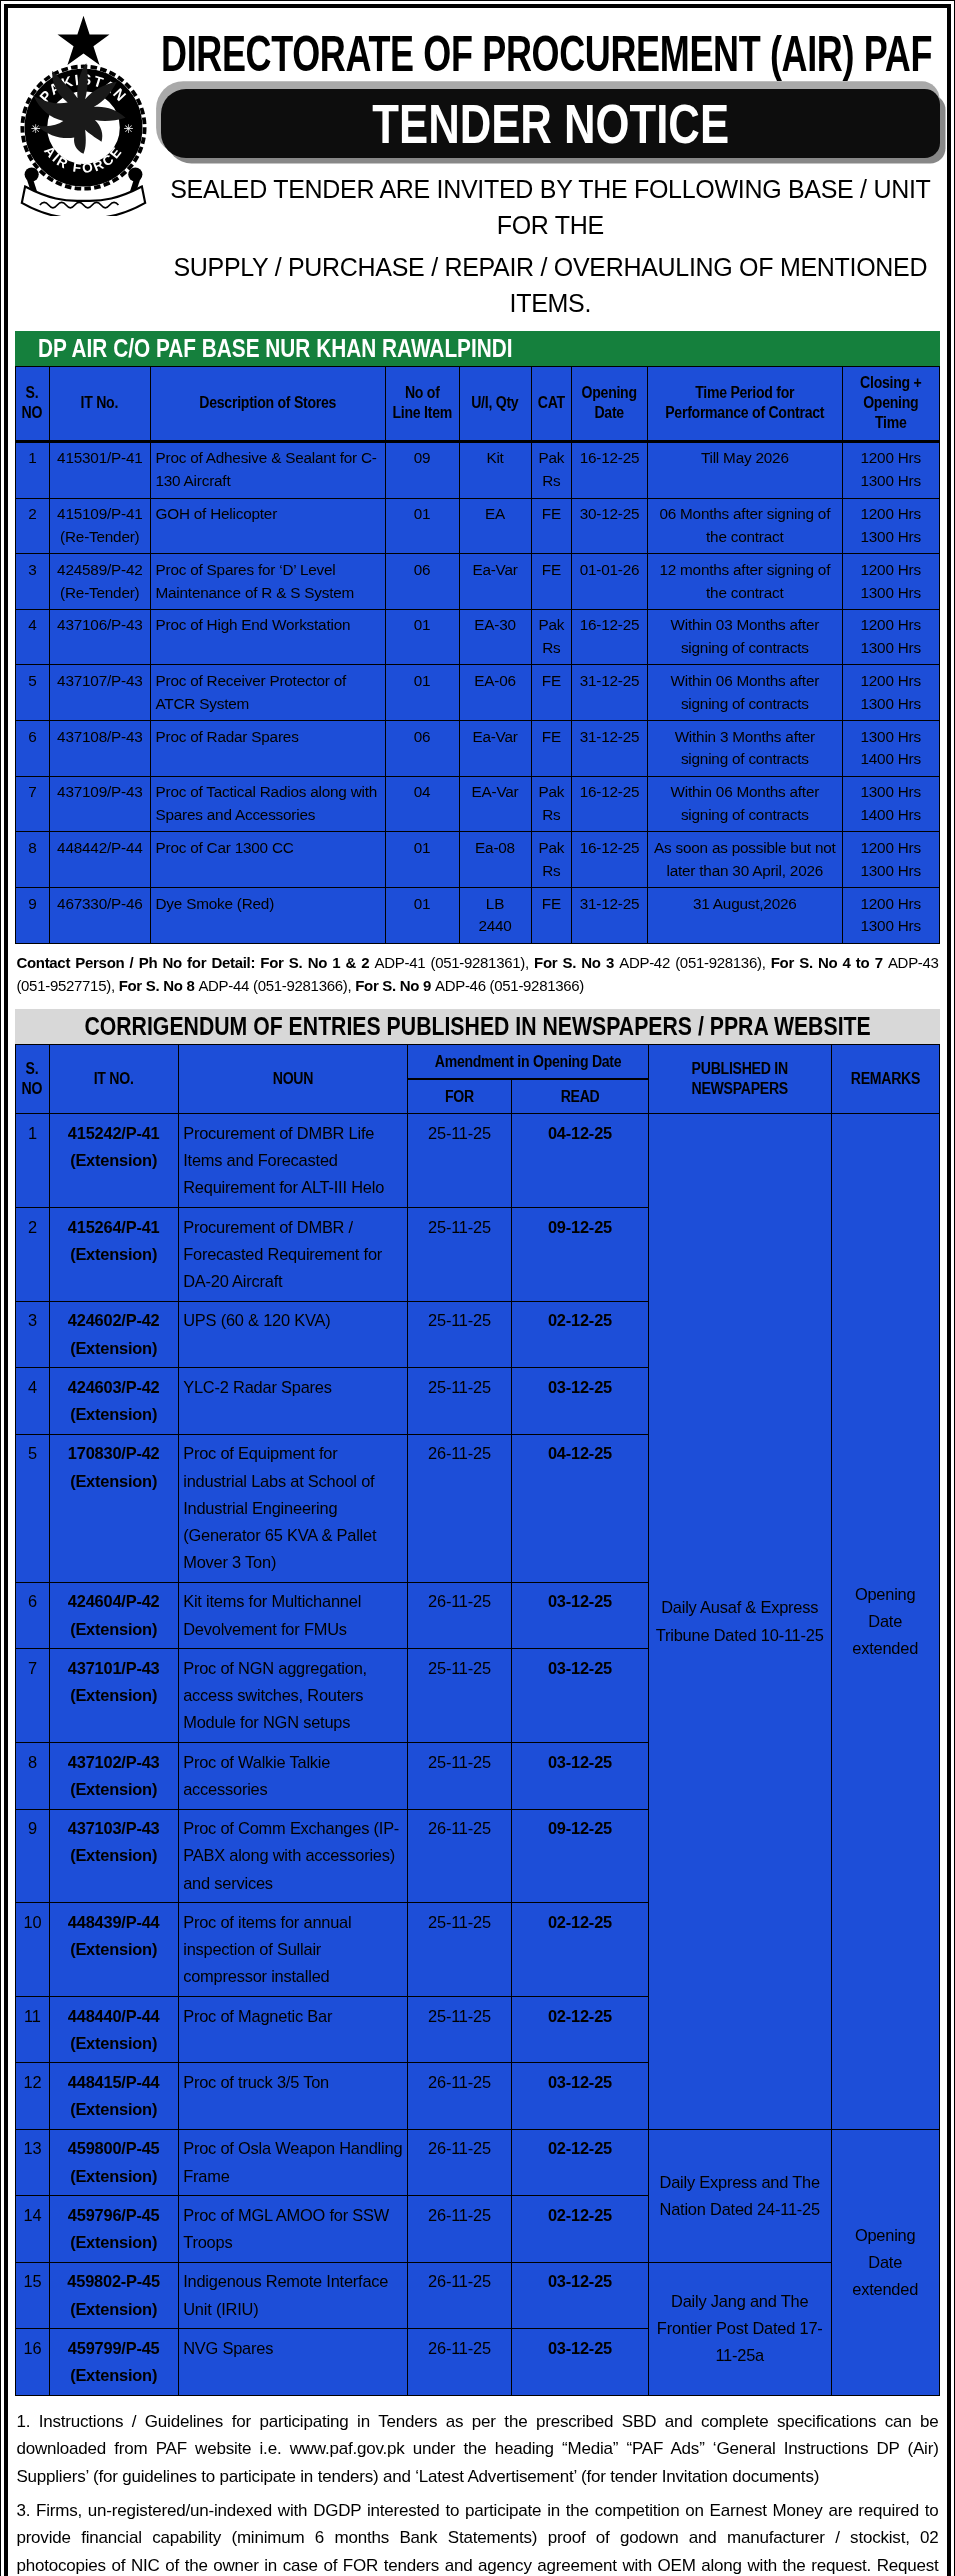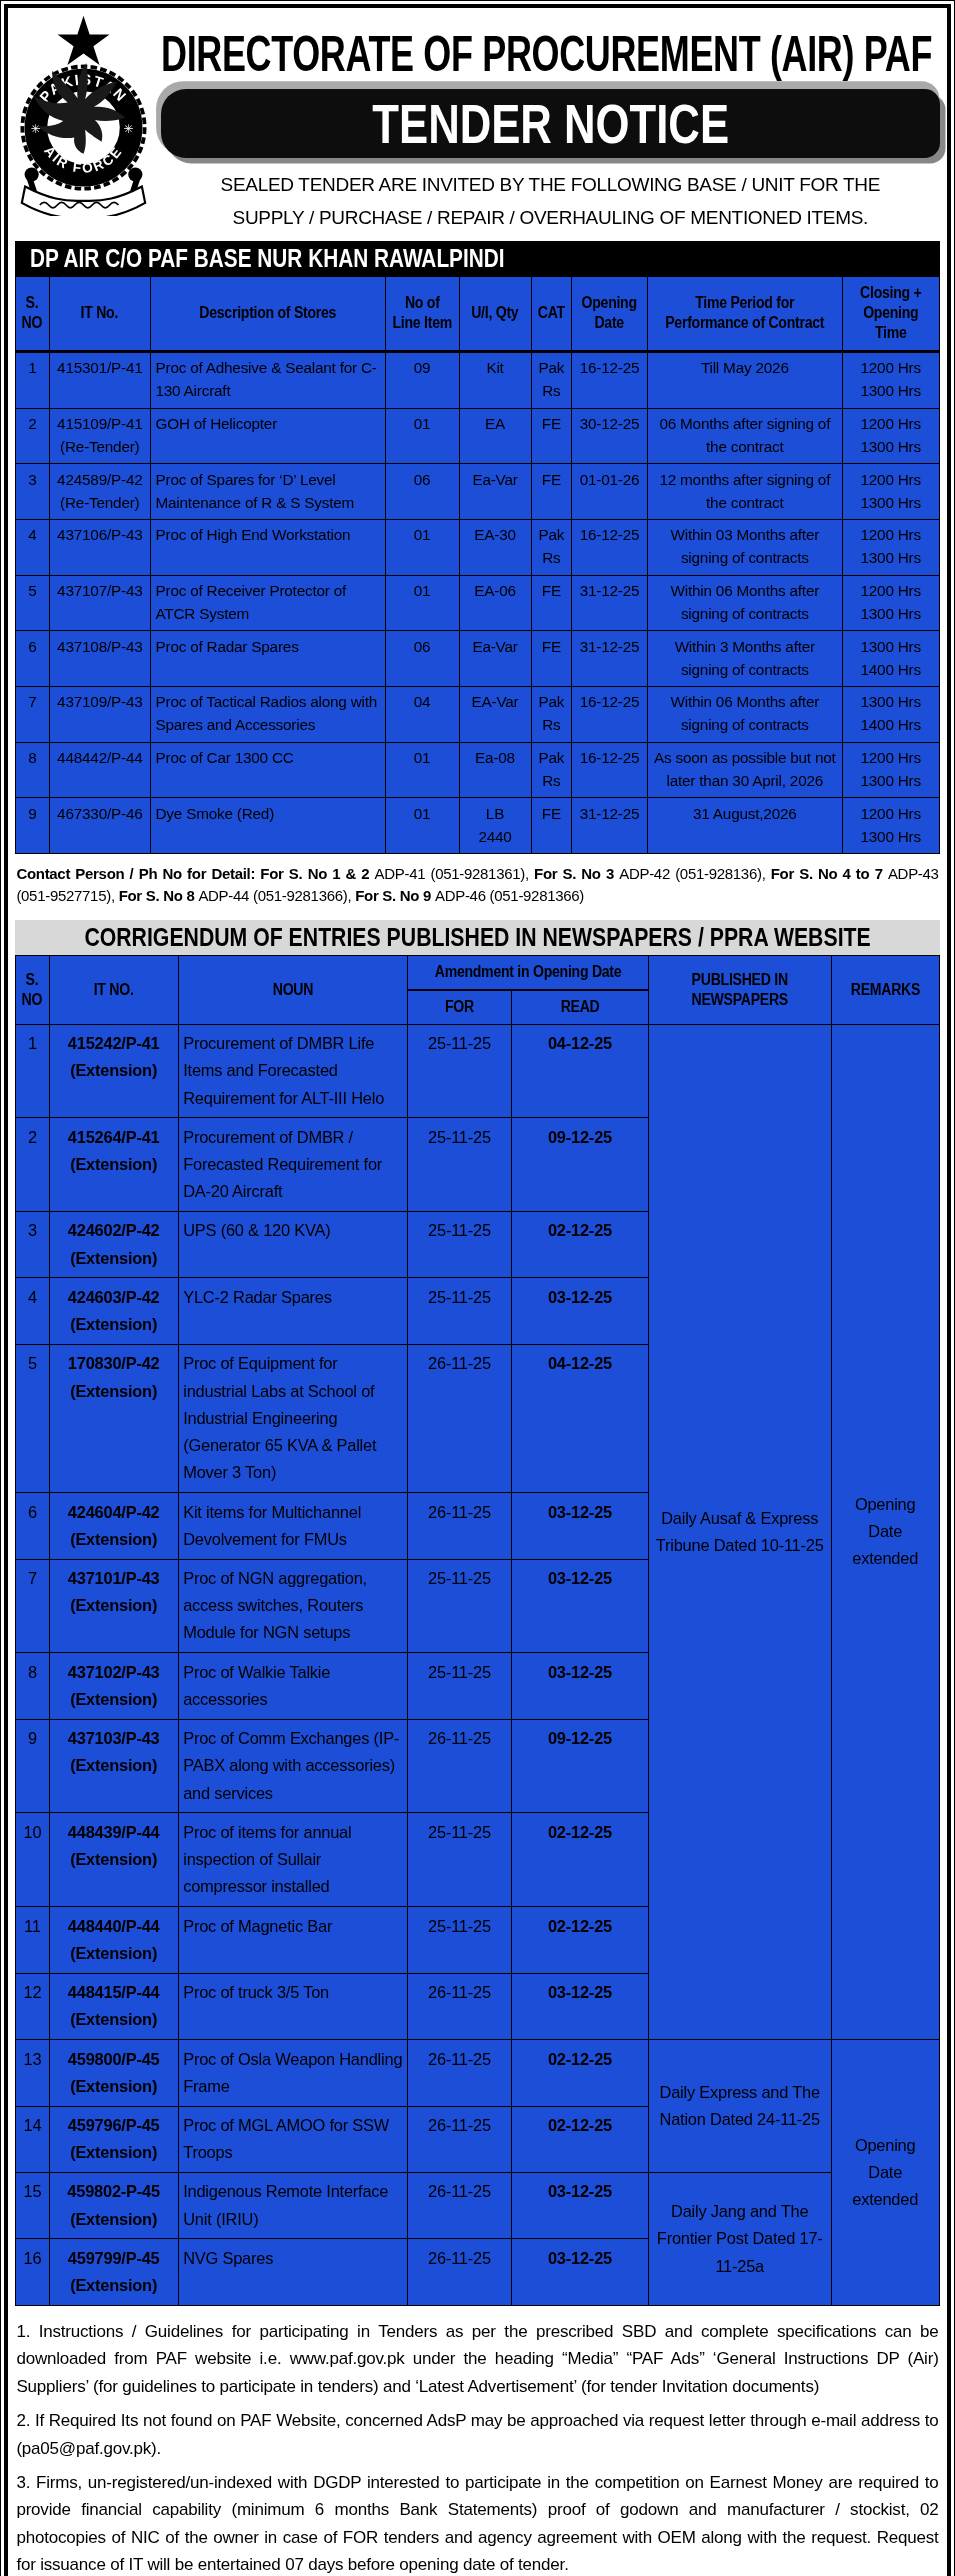--- a/index.html
+++ b/index.html
@@ -17,26 +17,26 @@
 
   
   .hdr{display:flex;align-items:flex-start;margin-top:3.3px;}
   .logo{width:137px;height:203px;flex:0 0 auto;}
   .hdr-right{flex:1;min-width:0;padding-left:8.7px;}
   .title{margin:15.3px 0 0;font-size:50px;font-weight:bold;letter-spacing:-0.5px;line-height:1.05;white-space:nowrap;}
   .banner{position:relative;margin-top:7.6px;height:69px;background:#0d0d0d;
     border-radius:25px 15.3px 15.3px 25px;display:flex;align-items:center;justify-content:center;
     box-shadow:-2.7px -5.5px 0 2.2px #a9a9a9, 5.5px 5.5px 0 0 #878787;}
   .banner span{color:#fff;font-weight:bold;font-size:56px;letter-spacing:0;}
-  .intro{margin:5.5px 0 0;text-align:center;font-size:19px;line-height:1.45;letter-spacing:-0.3px;}
+  .intro{margin:5.5px 0 0;text-align:center;font-size:25px;line-height:1.45;letter-spacing:-0.3px;}
   .intro:first-of-type{margin-top:13px;}
 
   
-  .bar1{margin-top:9.8px;background:#000000;color:#fff;height:35px;line-height:35px;
-    font-size:26px;font-weight:bold;padding-left:15px;}
+  .bar1{margin-top:9.8px;background:#15803d;color:#fff;height:35px;line-height:35px;
+    font-size:26px;font-weight:bold;padding-left:23px;}
   .bar2{margin:4.4px 0 0;background:#d8d8d8;color:#000;height:35px;line-height:35px;
     font-size:25px;font-weight:bold;text-align:center;}
 
   
   table{width:100%;border-collapse:collapse;table-layout:fixed;background:#1d4ed8;}
   th,td{border:1.6px solid #000;vertical-align:top;box-sizing:border-box;word-wrap:break-word;}
   thead th{font-weight:bold;text-align:center;vertical-align:middle;
     font-size:16px;line-height:1.25;padding:6.5px 2.2px;letter-spacing:-0.3px;}
   .t1 thead th{border-bottom-width:3.3px;}
   .t1 td{font-size:15.3px;line-height:1.5;padding:4.4px 4.4px;letter-spacing:-0.2px;}
@@ -742,19 +742,18 @@
             </td>
             <td class="read">
               <div>03-12-25</div>
             </td>
           </tr>
         </tbody>
   </table>
 
   <div class="notes">
         <p>1. Instructions / Guidelines for participating in Tenders as per the prescribed SBD and complete specifications can be downloaded from PAF website i.e. www.paf.gov.pk under the heading “Media” “PAF Ads” ‘General Instructions DP (Air) Suppliers’ (for guidelines to participate in tenders) and ‘Latest Advertisement’ (for tender Invitation documents)</p>
-        <p>2. If Required Its not found on PAF Website, concerned AdsP may be approached via request letter through e-mail address to (pa05@paf.gov.pk).</p>
         <p>3. Firms, un-registered/un-indexed with DGDP interested to participate in the competition on Earnest Money are required to provide financial capability (minimum 6 months Bank Statements) proof of godown and manufacturer / stockist, 02 photocopies of NIC of the owner in case of FOR tenders and agency agreement with OEM along with the request. Request for issuance of IT will be entertained 07 days before opening date of tender.</p>
       </div>
 
  </div>
 </div>
 
 
 </body></html>

